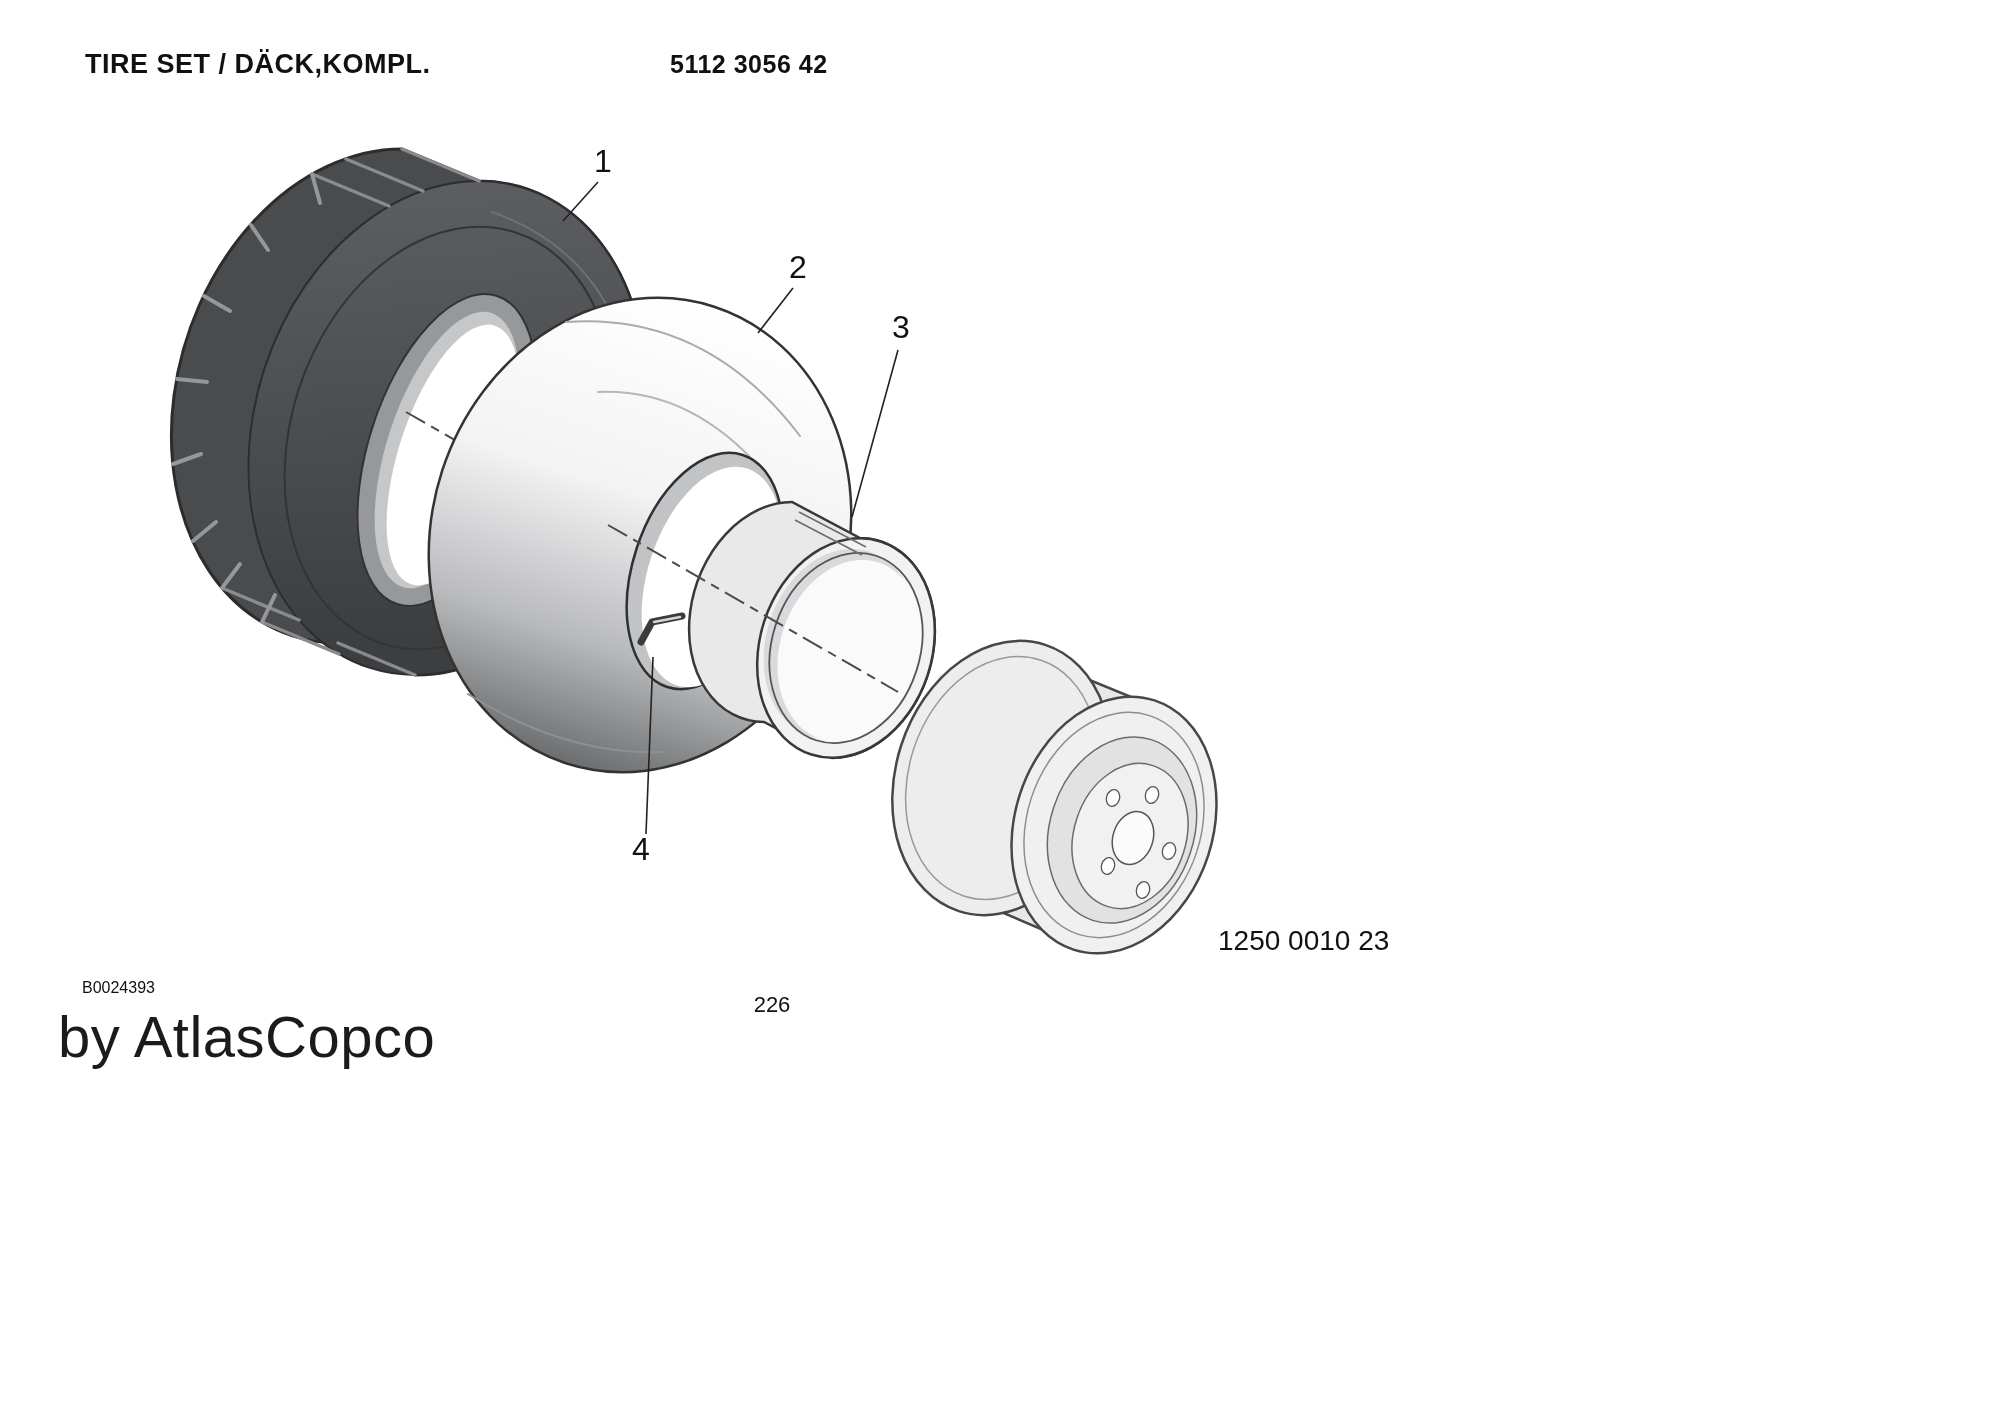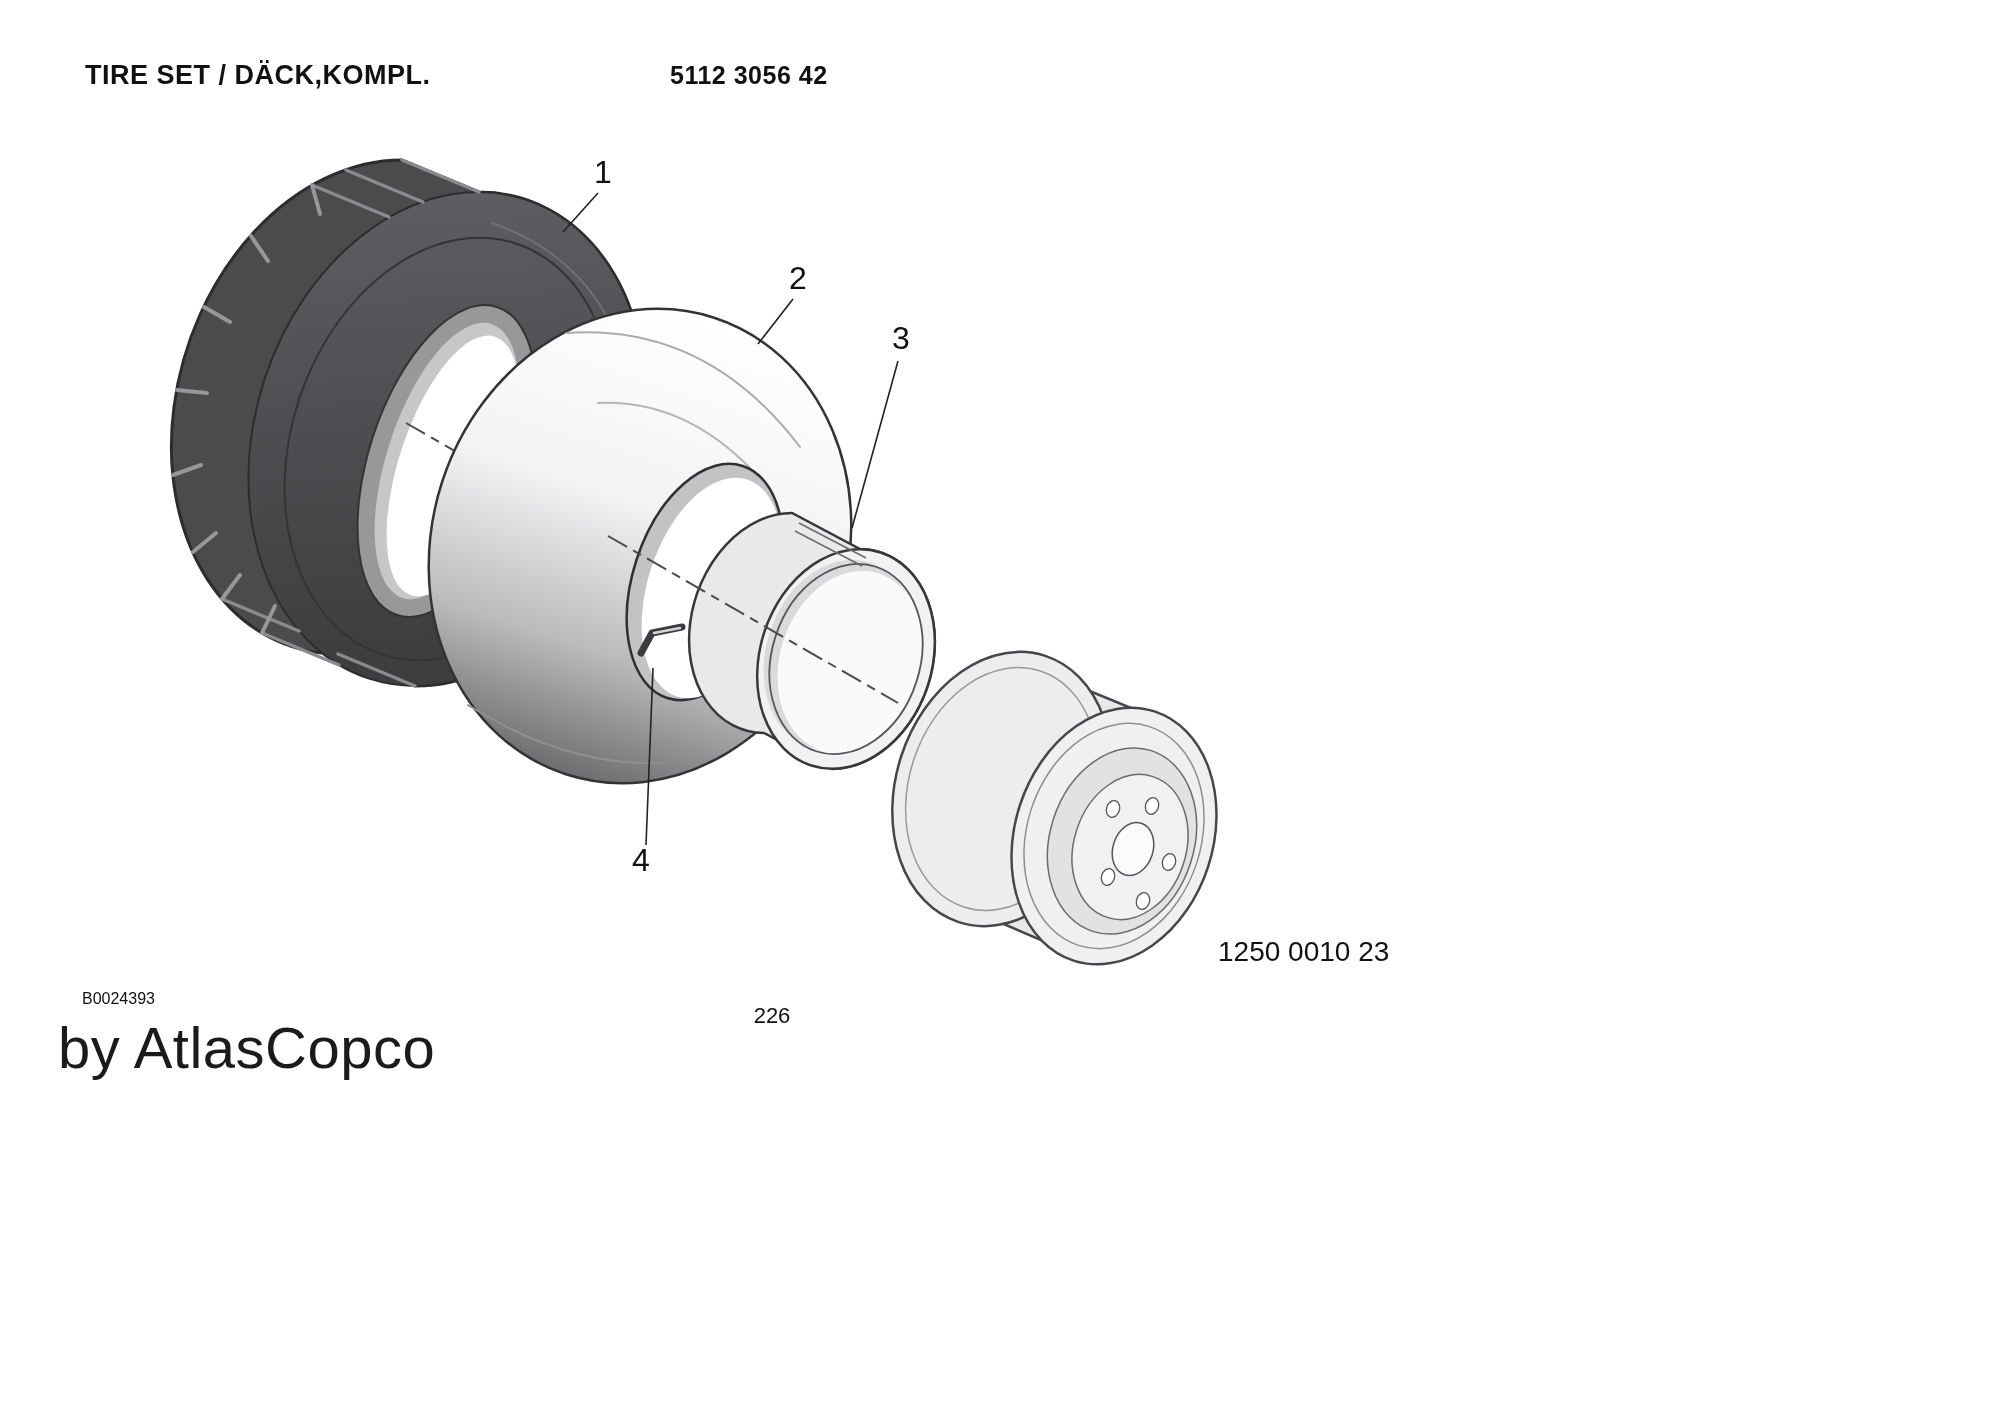--- a/index.html
+++ b/index.html
@@ -8,21 +8,21 @@
     background: #ffffff;
   }
   body {
     width: 2000px;
     height: 1415px;
     font-family: "Liberation Sans", sans-serif;
     position: relative;
   }
   #stage {
     position: absolute;
-    top: 11px; left: 0;
+    top: 0; left: 0;
     width: 2000px;
     height: 1180px;
   }
   svg text { fill: #111111; }
   .hdr { font-size: 27px; font-weight: bold; letter-spacing: 0.5px; }
   .docnum { font-size: 25px; font-weight: bold; letter-spacing: 0.5px; }
   .callout { font-size: 32px; font-weight: 400; }
   .partnum { font-size: 28px; font-weight: 400; }
   .smallref { font-size: 16px; font-weight: 400; }
   .pagenum { font-size: 22px; font-weight: 400; }

